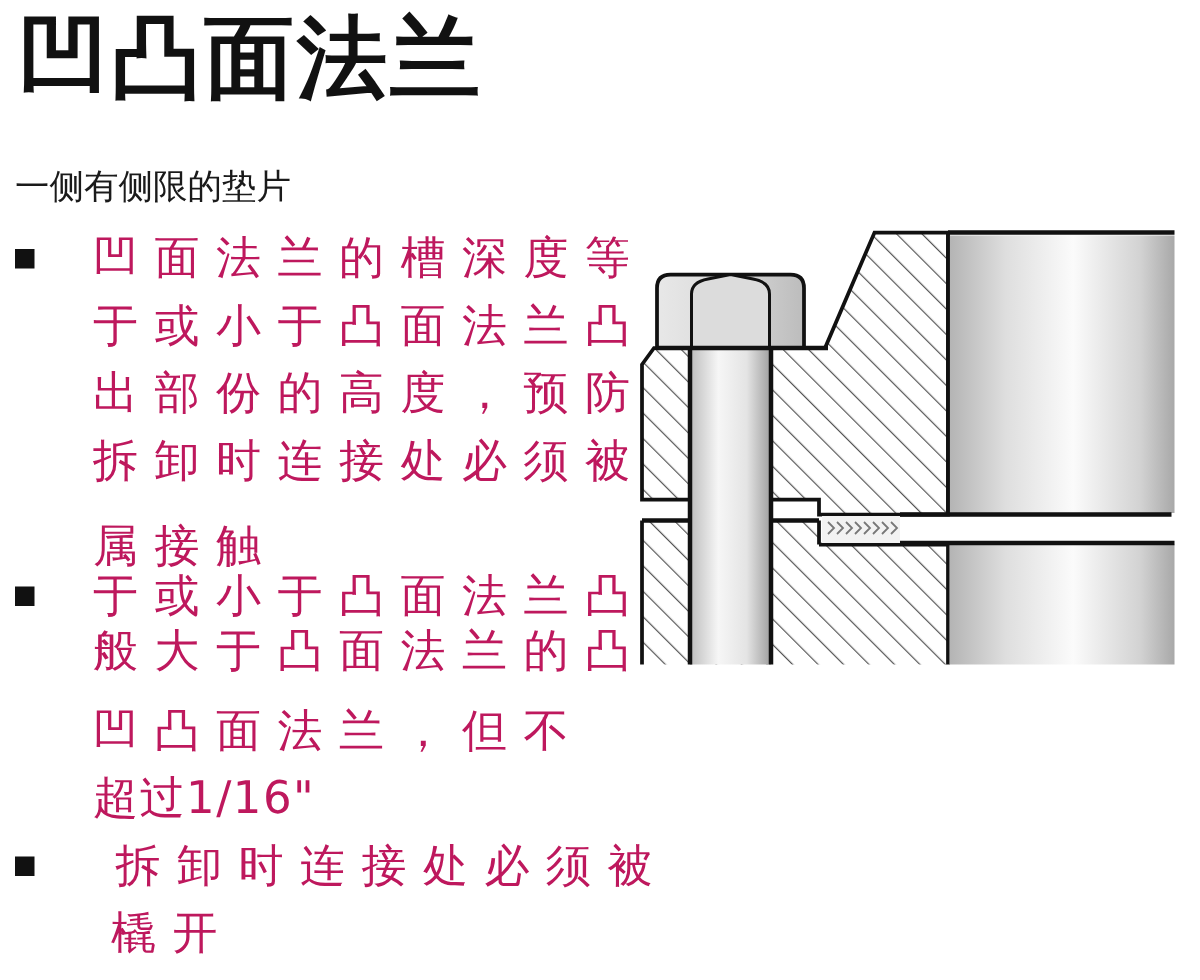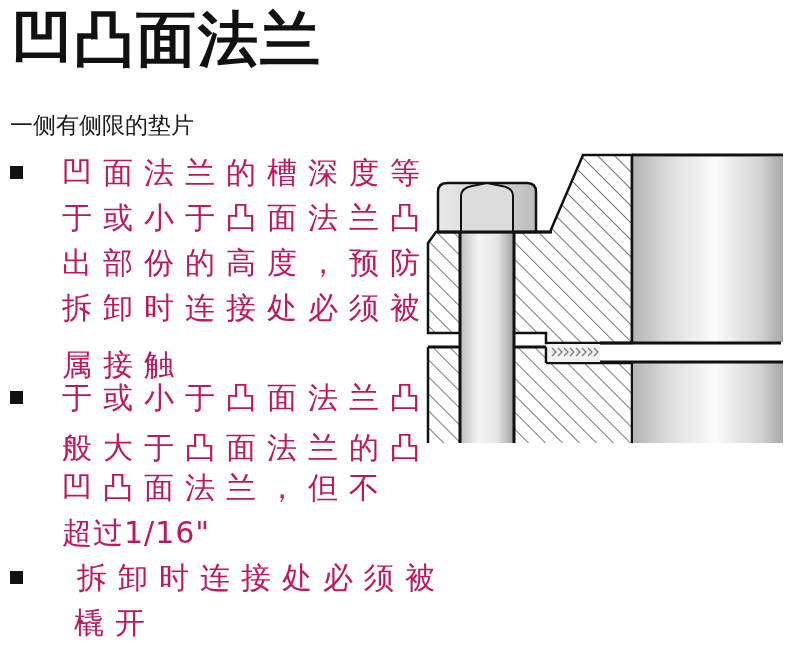--- a/index.html
+++ b/index.html
@@ -42,21 +42,21 @@
     <span class="bullet-marker" style="top:166px;"></span>
     <span class="bullet-line" style="top:150px;">凹面法兰的槽深度等</span>
     <span class="bullet-line" style="top:195px;">于或小于凸面法兰凸</span>
     <span class="bullet-line" style="top:240px;text-align:right;">出部份的高度，预防</span>
     <span class="bullet-line" style="top:285px;">拆卸时连接处必须被</span>
     <span class="bullet-line" style="top:342px;">属接触</span>
   </li>
   <li class="bullet" style="top:0;">
     <span class="bullet-marker" style="top:391px;"></span>
     <span class="bullet-line" style="top:375px;">于或小于凸面法兰凸</span>
-    <span class="bullet-line" style="top:425px;text-align:right;">般大于凸面法兰的凸</span>
+    <span class="bullet-line" style="top:412px;text-align:right;">般大于凸面法兰的凸</span>
     <span class="bullet-line" style="top:465px;">凹凸面法兰，但不</span>
     <span class="bullet-line" style="top:510px; letter-spacing:1px;">超过1/16"</span>
   </li>
   <li class="bullet" style="top:0;">
     <span class="bullet-marker" style="top:571px;"></span>
     <span class="bullet-line" style="top:555px;margin-left:15px;">拆卸时连接处必须被</span>
     <span class="bullet-line" style="top:600px;margin-left:12px;">橇开</span>
   </li>
 </ul>
 

